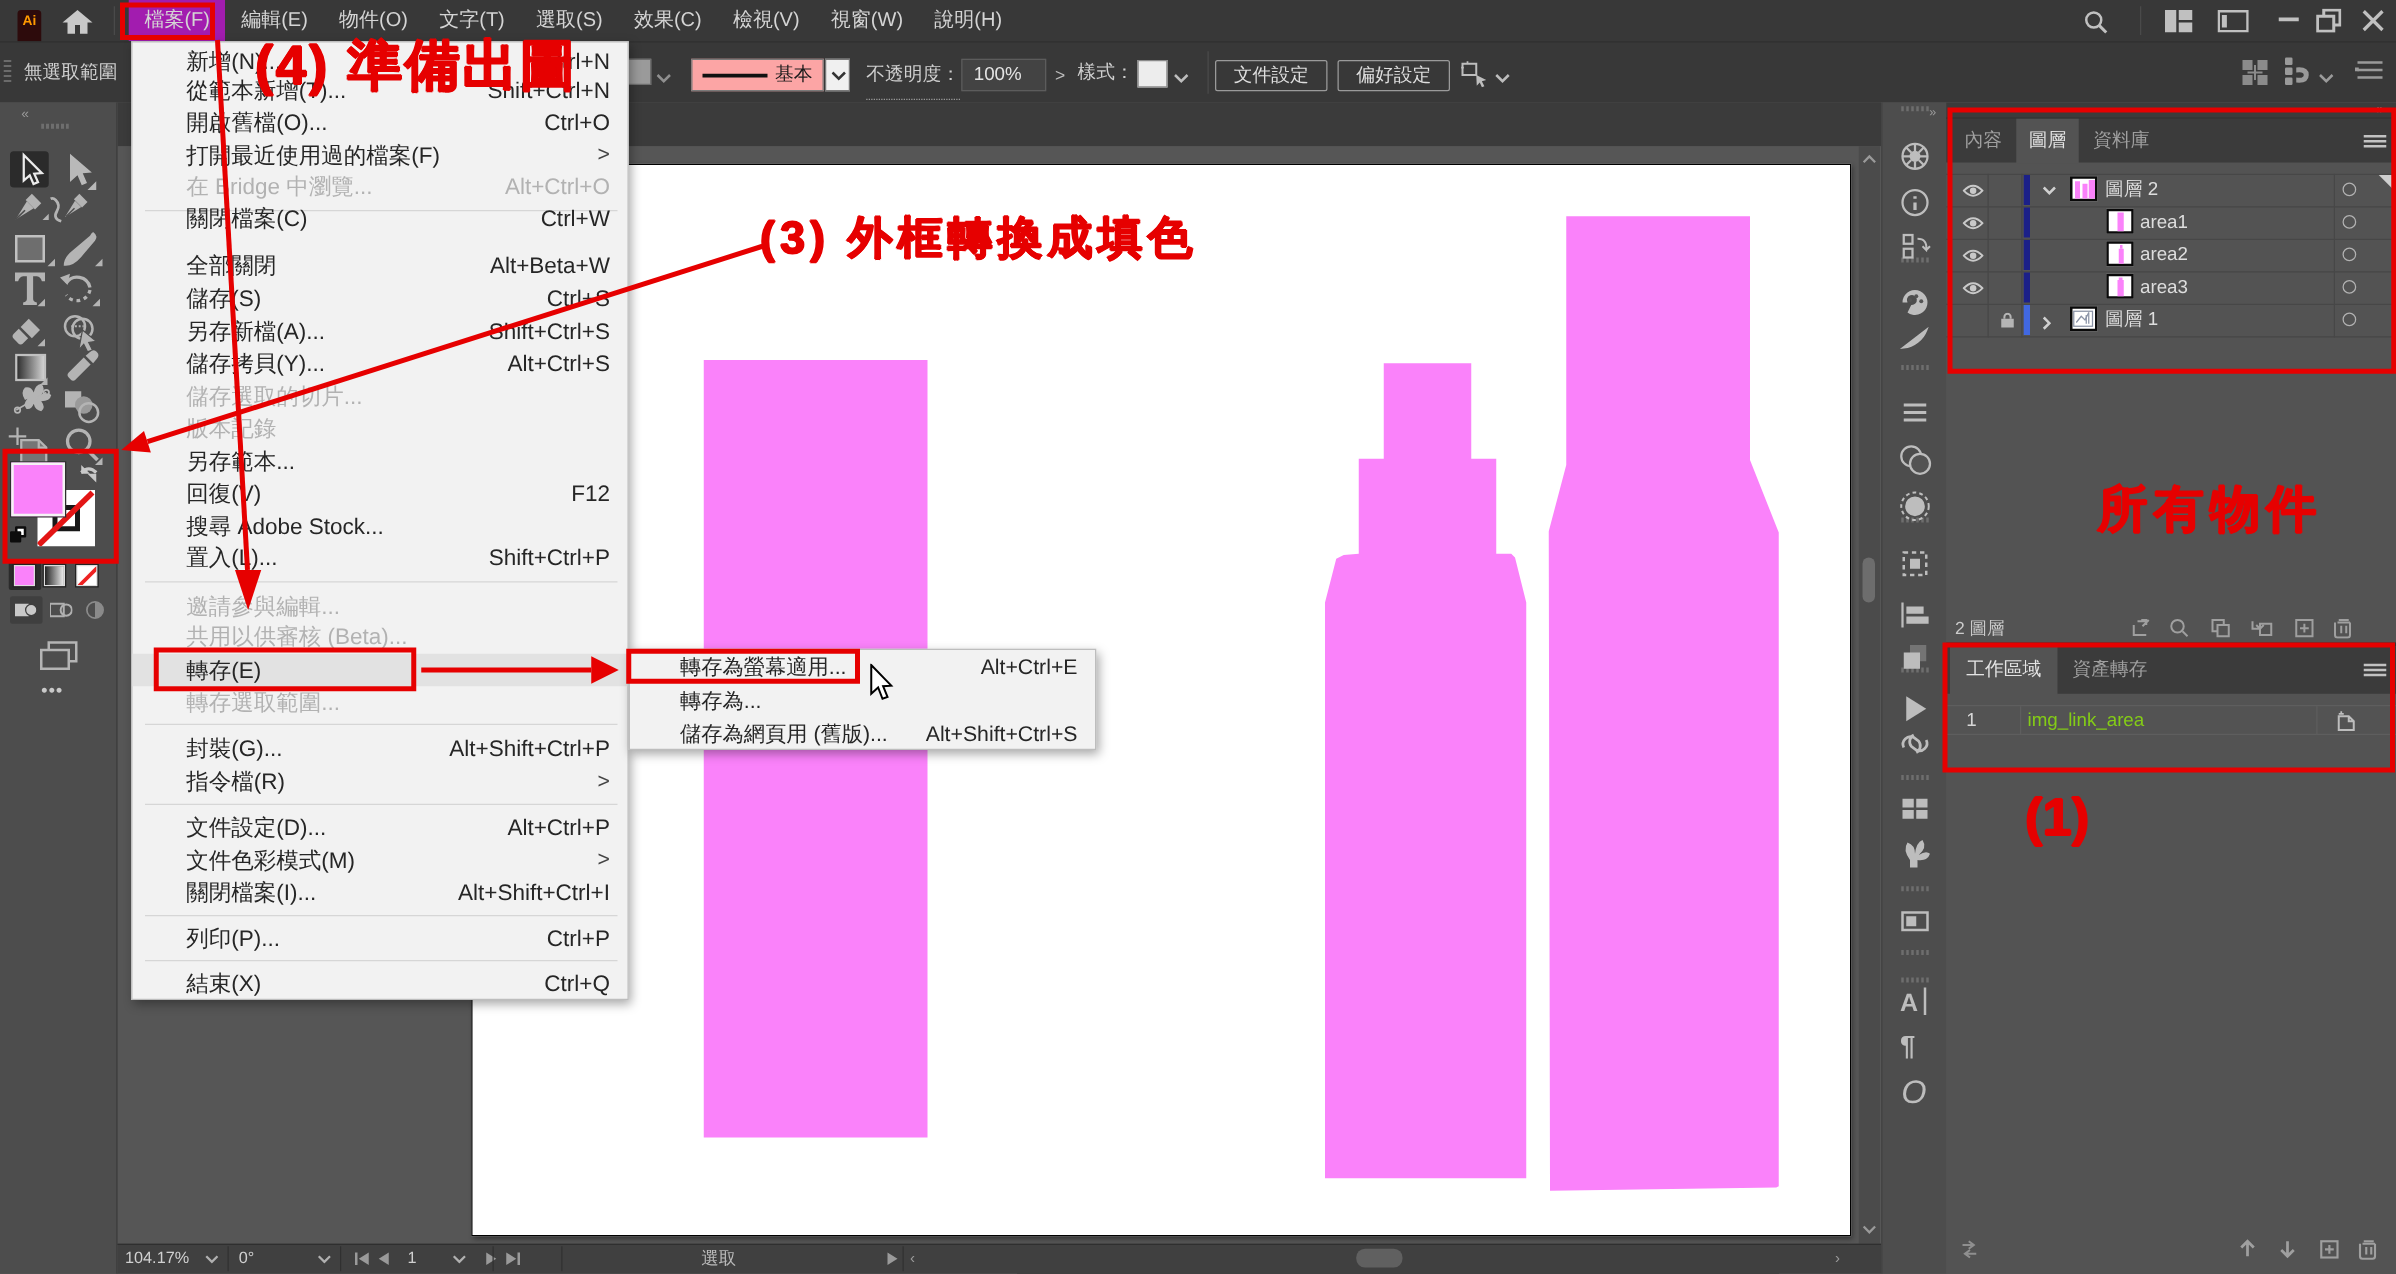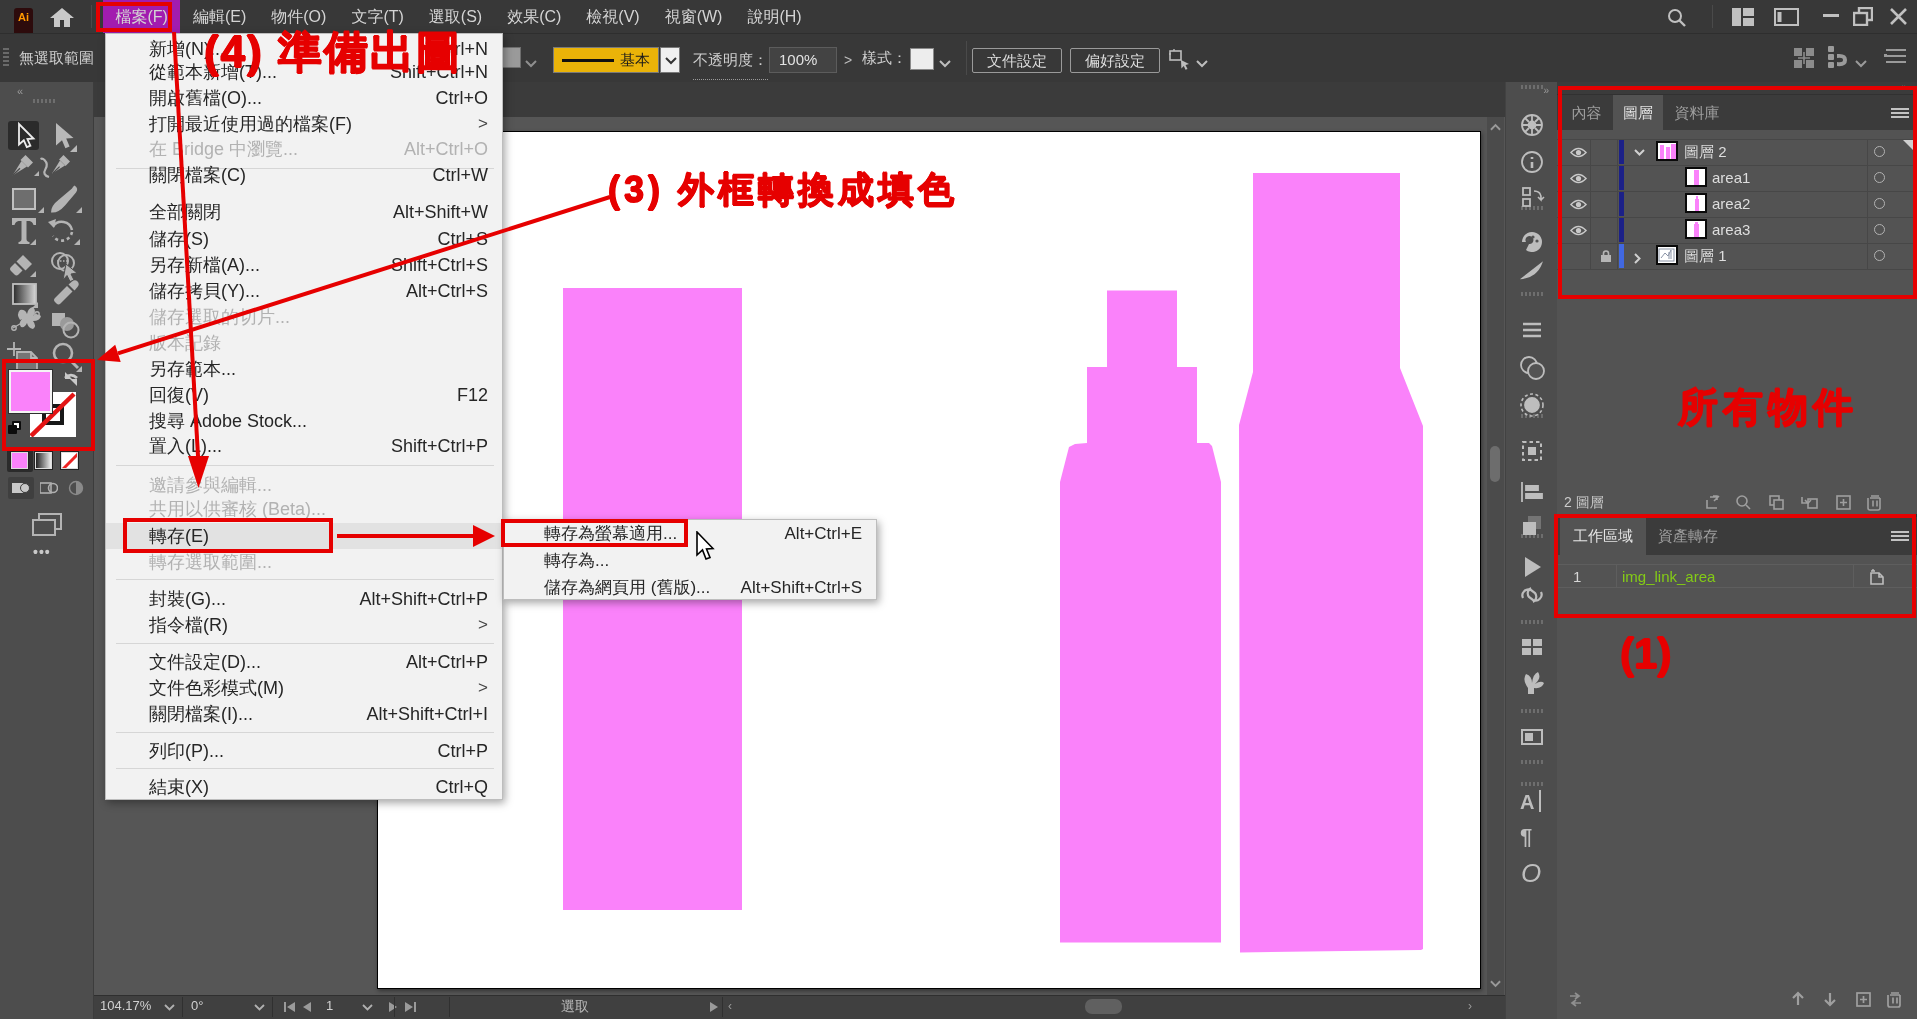--- a/index.html
+++ b/index.html
@@ -69,21 +69,21 @@
 </div>
 <div class="abs" id="controlbar">
   <div class="abs" style="left:3px;top:12px;width:6px;height:22px;background:repeating-linear-gradient(#383838 0 2px,#6a6a6a 2px 4px);"></div>
   <div class="abs" style="left:19px;top:0;height:48px;line-height:48px;font-size:15px;color:#cfcfcf;">無選取範圍</div>
   <div class="abs" style="left:500px;top:13px;width:21px;height:21px;background:#9a9a9a;border:1px solid #6e6e6e;"></div>
   <div class="abs" style="left:525px;top:20px;">
     <svg width="12" height="8" viewBox="0 0 12 8">
           <path d="M1 1 L6 6 L11 1" fill="none" stroke="#8f8f8f" stroke-width="2"></path>
         </svg>
   </div>
-  <div class="abs" style="left:553px;top:13px;width:106px;height:26px;background:#eab308;border:1px solid #7a7a7a;">
+  <div class="abs" style="left:553px;top:13px;width:106px;height:26px;background:#fca5a5;border:1px solid #7a7a7a;">
     <div class="abs" style="left:8px;top:11px;width:52px;height:3px;background:#111;"></div>
     <div class="abs" style="left:66px;top:0;height:24px;line-height:24px;font-size:15px;color:#1a1a1a;">基本</div>
   </div>
   <div class="abs" style="left:660px;top:13px;width:20px;height:26px;background:#f0f0f0;border:1px solid #7a7a7a;"><svg style="margin:9px 0 0 4px" width="12" height="8" viewBox="0 0 12 8">
           <path d="M1 1 L6 6 L11 1" fill="none" stroke="#333" stroke-width="2"></path>
         </svg></div>
   <div class="abs" style="left:693px;top:0;height:48px;line-height:48px;font-size:15px;color:#cfcfcf;border-bottom:1px dotted #9a9a9a;height:40px;line-height:40px;top:6px;">不透明度：</div>
   <div class="abs" style="left:769px;top:13px;width:68px;height:26px;background:#434343;border:1px solid #5c5c5c;color:#e3e3e3;font-size:15px;line-height:24px;padding-left:9px;">100%</div>
   <div class="abs" style="left:839px;top:13px;width:18px;height:26px;color:#bdbdbd;font-size:14px;line-height:26px;text-align:center;">&gt;</div>
   <div class="abs" style="left:862px;top:0;height:48px;line-height:48px;font-size:15px;color:#cfcfcf;">樣式：</div>
@@ -496,21 +496,21 @@
         <span class="fm-l">在 Bridge 中瀏覽...</span>
         <span class="fm-r">Alt+Ctrl+O</span>
       </div>
   <div class="fm-sep" style="top:134px;"></div>
   <div class="fm-item" style="top:128px;">
         <span class="fm-l">關閉檔案(C)</span>
         <span class="fm-r">Ctrl+W</span>
       </div>
   <div class="fm-item" style="top:165px;">
         <span class="fm-l">全部關閉</span>
-        <span class="fm-r">Alt+Shift+W</span>
+        <span class="fm-r">Alt+Beta+W</span>
       </div>
   <div class="fm-item" style="top:192px;">
         <span class="fm-l">儲存(S)</span>
         <span class="fm-r">Ctrl+S</span>
       </div>
   <div class="fm-item" style="top:218px;">
         <span class="fm-l">另存新檔(A)...</span>
         <span class="fm-r">Shift+Ctrl+S</span>
       </div>
   <div class="fm-item" style="top:244px;">

